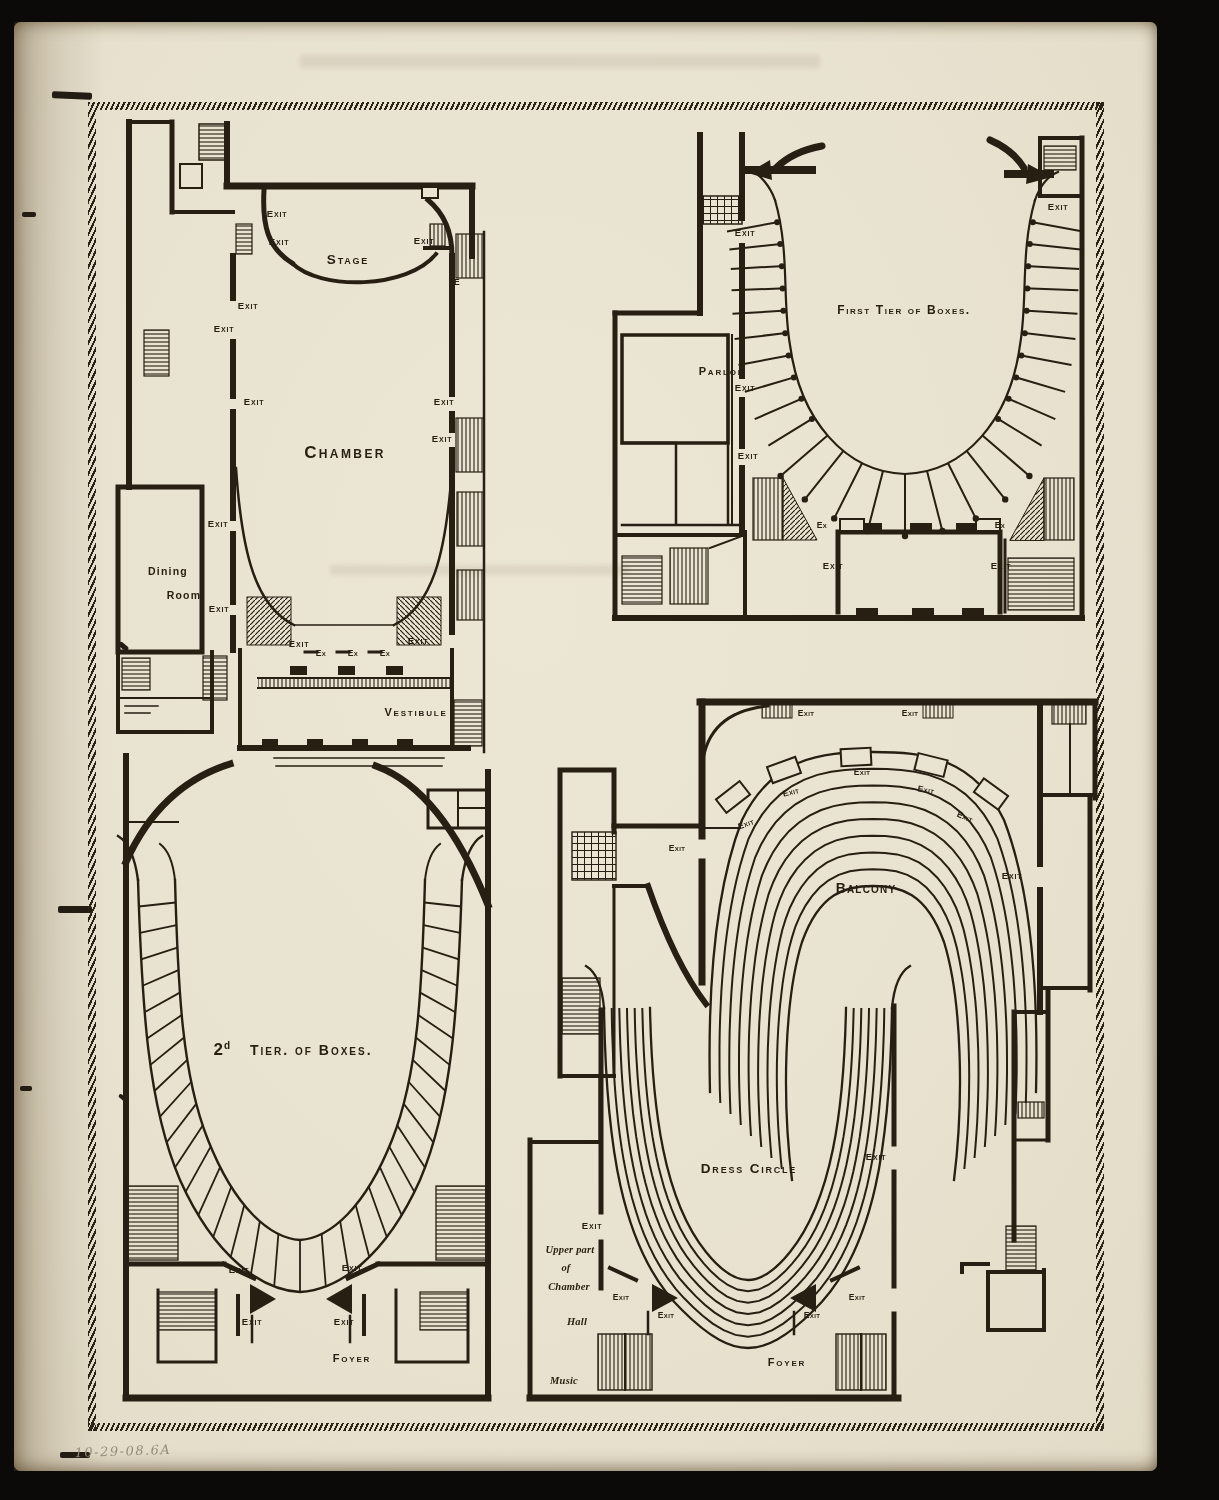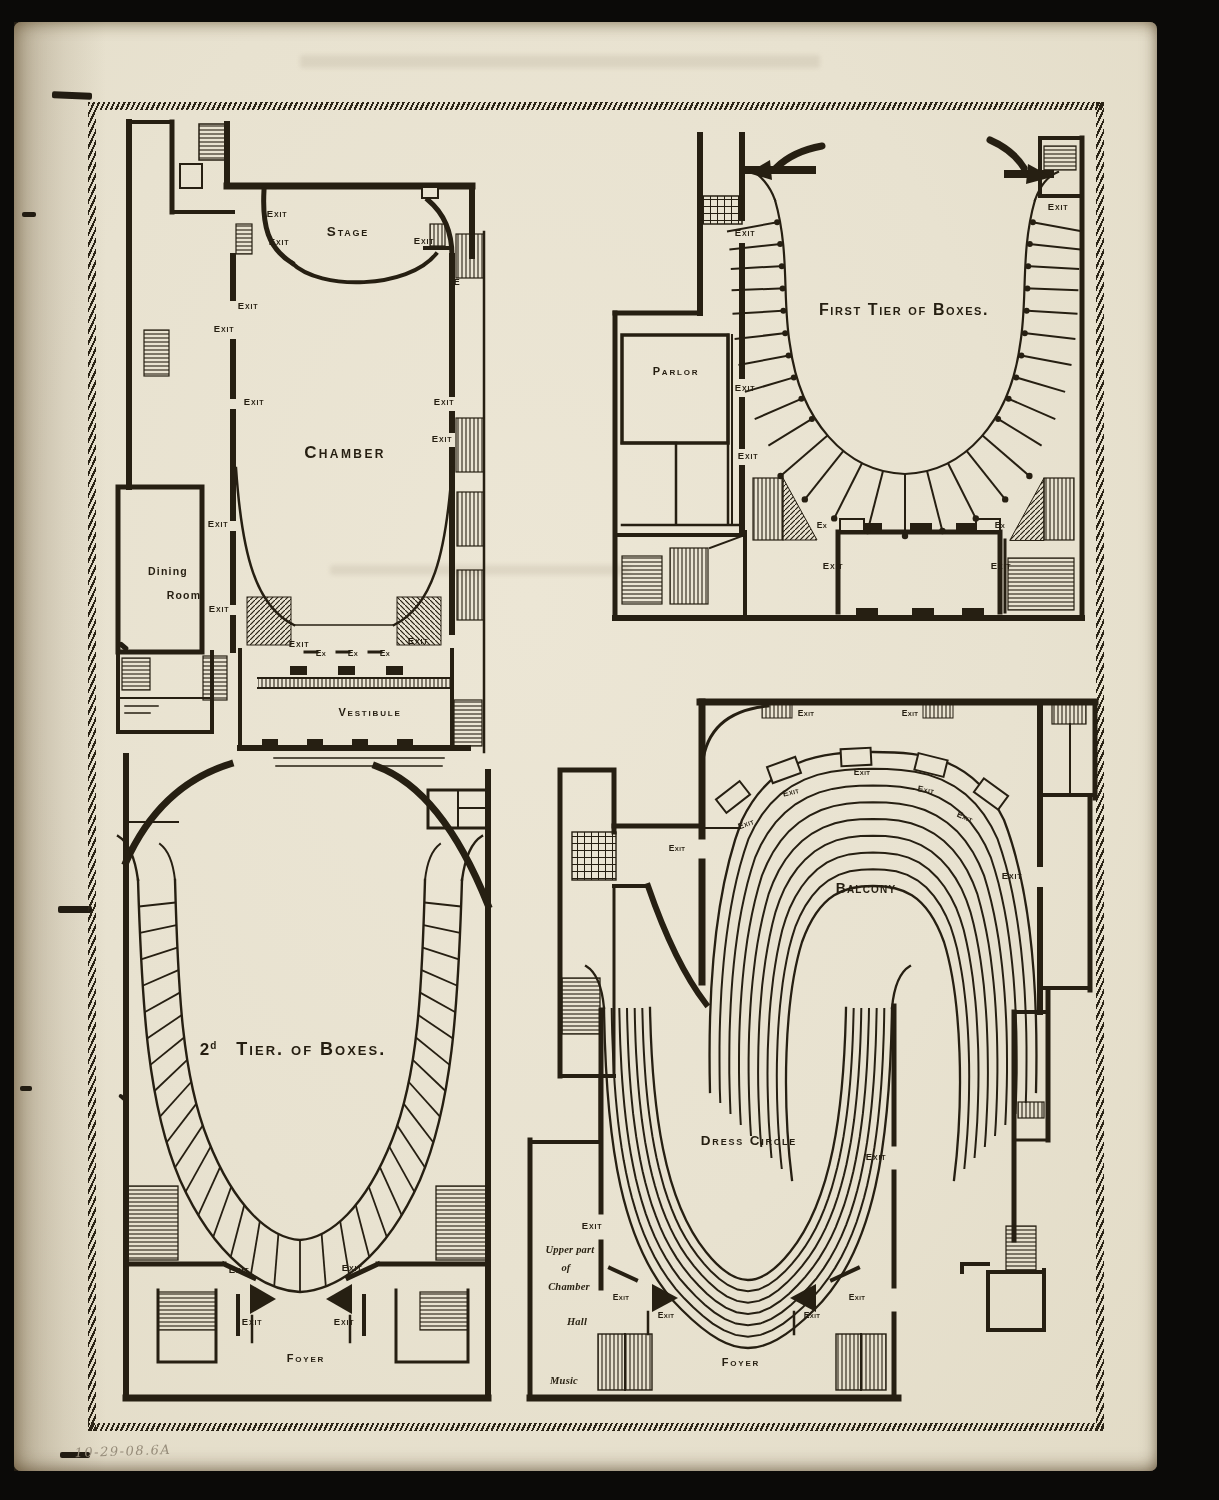--- a/index.html
+++ b/index.html
@@ -13,23 +13,23 @@
   .fold{position:absolute;left:14px;top:22px;width:92px;height:1449px;
         background:linear-gradient(90deg, rgba(95,75,45,.30), rgba(95,75,45,.10) 55%, rgba(0,0,0,0));}
   .stitch{position:absolute;background:#221c12;border-radius:2px;}
   .smudge{position:absolute;background:rgba(120,110,85,.12);filter:blur(2px);border-radius:3px;}
   .border-strip{position:absolute;background:repeating-linear-gradient(115deg,#2b2416 0 2px,rgba(0,0,0,0) 2px 4.6px);}
   svg.plan{position:absolute;}
   .lb{position:absolute;transform:translate(-50%,-50%);font-family:"Liberation Sans",sans-serif;
       font-variant:small-caps;font-weight:600;color:#251e11;white-space:nowrap;line-height:1;}
   .s8{font-size:8.5px;letter-spacing:.4px;}
   .s9{font-size:9.5px;letter-spacing:.8px;}
-  .s11{font-size:11px;letter-spacing:1.8px;}
-  .s12{font-size:16px;letter-spacing:1.6px;}
-  .s13{font-size:13.5px;letter-spacing:1.8px;}
+  .s11{font-size:11px;letter-spacing:1.8px;margin-left:46px;}
+  .s12{font-size:12px;letter-spacing:1.6px;}
+  .s13{font-size:13.5px;letter-spacing:1.8px;margin-top:28px;}
   .s15b{font-size:14px;letter-spacing:1.2px;font-weight:700;}
   .s17{font-size:17px;letter-spacing:2.4px;font-weight:700;}
   .dn{font-variant:normal;font-size:10.5px;font-weight:600;letter-spacing:1.2px;}
   .hand{font-variant:normal;font-family:"Liberation Serif",serif;font-style:italic;
         font-size:10.5px;font-weight:600;color:#2a2314;letter-spacing:.2px;margin-left:12px;}
   .pencil{position:absolute;transform:translate(-50%,-50%) rotate(-2deg);
         font-family:"DejaVu Serif",serif;font-style:italic;font-size:13px;color:#97public;
         color:#968c7a;letter-spacing:1.5px;}
 </style>
 </head>
@@ -403,21 +403,21 @@
   <span class="lb s11" style="left:676px;top:371px">Parlor</span>
   <span class="lb s9" style="left:745px;top:233px">Exit</span>
   <span class="lb s9" style="left:745px;top:388px">Exit</span>
   <span class="lb s9" style="left:748px;top:456px">Exit</span>
   <span class="lb s9" style="left:1058px;top:207px">Exit</span>
   <span class="lb s9" style="left:833px;top:566px">Exit</span>
   <span class="lb s9" style="left:1001px;top:566px">Exit</span>
   <span class="lb s8" style="left:822px;top:525px">Ex</span>
   <span class="lb s8" style="left:1000px;top:525px">Ex</span>
 
-  <span class="lb" style="left:293px;top:1049px;font-size:15px;letter-spacing:1px"><span style="font-size:17px;font-weight:700">2</span><sup style="font-size:10px;font-variant:normal">d</sup><span style="letter-spacing:2px;margin-left:19px;font-size:18px">Tier. of Boxes.</span></span>
+  <span class="lb" style="left:293px;top:1049px;font-size:15px;letter-spacing:1px"><span style="font-size:17px;font-weight:700">2</span><sup style="font-size:10px;font-variant:normal">d</sup><span style="letter-spacing:2px;margin-left:19px;font-size:14px">Tier. of Boxes.</span></span>
   <span class="lb s11" style="left:306px;top:1358px">Foyer</span>
   <span class="lb s9" style="left:239px;top:1270px">Exit</span>
   <span class="lb s9" style="left:352px;top:1268px">Exit</span>
   <span class="lb s9" style="left:252px;top:1322px">Exit</span>
   <span class="lb s9" style="left:344px;top:1322px">Exit</span>
 
   <span class="lb s15b" style="left:866px;top:888px">Balcony</span>
   <span class="lb s13" style="left:749px;top:1141px">Dress Circle</span>
   <span class="lb s11" style="left:741px;top:1362px">Foyer</span>
   <span class="lb hand" style="left:558px;top:1250px">Upper part</span>

